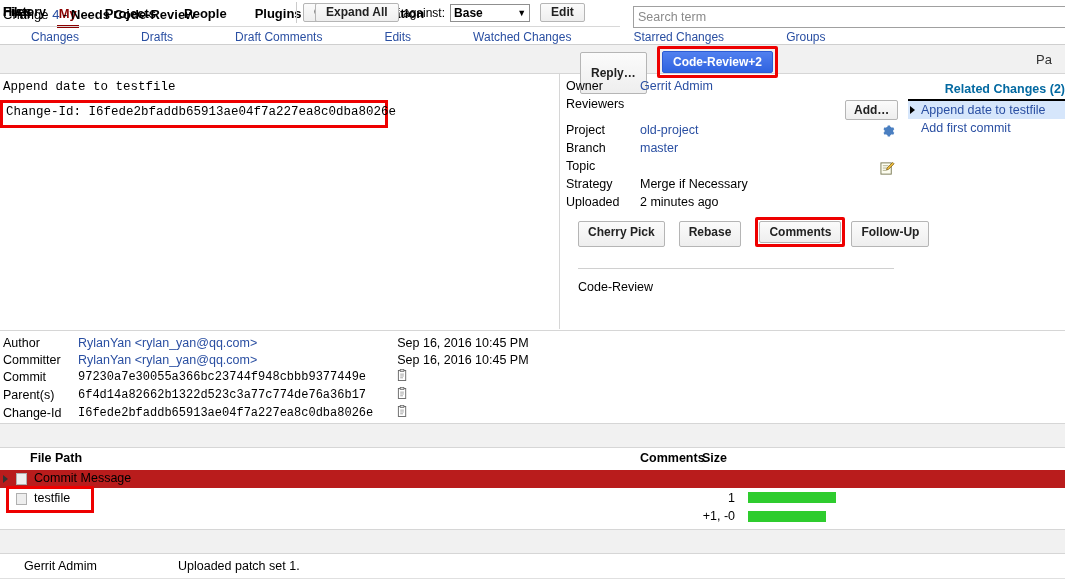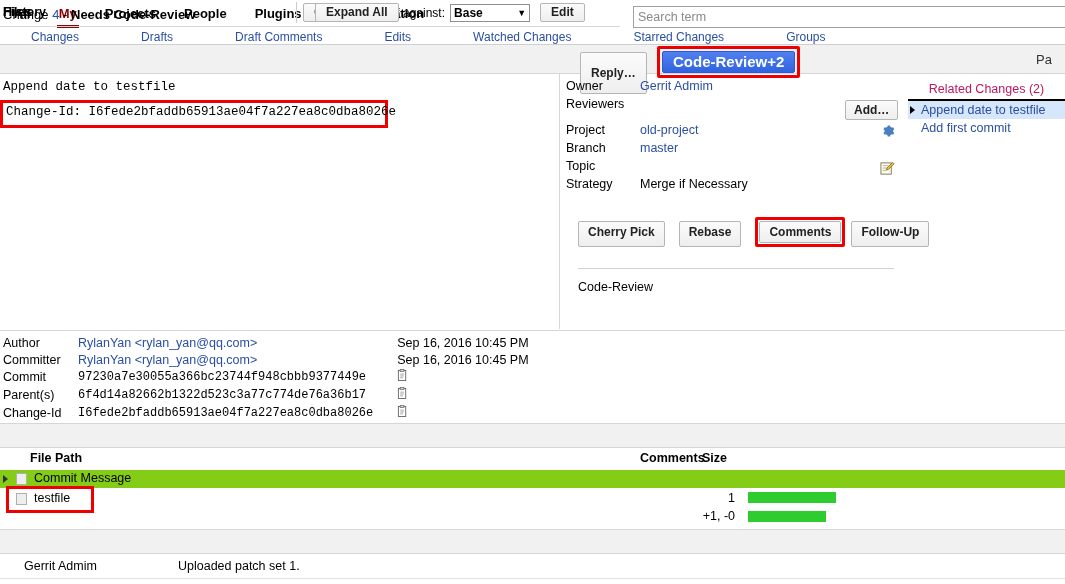--- a/index.html
+++ b/index.html
@@ -77,21 +77,21 @@
     padding: 13px 10px; font-size: 12px; font-weight: bold;
     border: 1px solid #b5b5b5; border-radius: 2px;
     background: linear-gradient(#fbfbfb, #eeeeee);
     color: #222; cursor: pointer; line-height: 14px;
   }
   .cr2-hl {
     position: absolute; left: 657px; top: 46px;
     border: 3px solid #ee0000; padding: 2px; border-radius: 2px;
   }
   .cr2-btn {
-    display: block; padding: 3px 10px; font-size: 15px; font-weight: bold;
+    display: block; padding: 3px 10px; font-size: 12px; font-weight: bold;
     border: 1px solid #2b5bd4; border-radius: 2px;
     background: linear-gradient(#5180ef, #2f63e0);
     color: #ffffff; cursor: pointer; line-height: 14px;
   }
 
   .pa-cut {
     position: absolute; left: 1036px; top: 52px; font-size: 13px; color: #333;
     overflow: hidden; width: 28px; white-space: nowrap;
   }
 
@@ -156,21 +156,21 @@
   }
   .cr-label {
     position: absolute; left: 578px; top: 280px; font-size: 12.5px; color: #000;
   }
 
   
   .related {
     position: absolute; left: 908px; top: 82px; width: 157px;
   }
   .related-hdr {
-    font-size: 12.5px; font-weight: normal; color: #be185d; text-align: center;
+    font-size: 12.5px; font-weight: bold; color: #0369a1; text-align: right;
     padding-bottom: 3px; border-bottom: 2px solid #000; white-space: nowrap;
   }
   .related-item {
     font-size: 12.5px; color: #2a4fa2; padding: 2px 0 2px 13px;
     position: relative; cursor: pointer; white-space: nowrap;
   }
   .related-item.sel { background: #d6e6fb; }
   .related-item .tri {
     position: absolute; left: 2px; top: 5px;
     width: 0; height: 0; border-left: 5px solid #000;
@@ -232,21 +232,21 @@
   .fh-comments {
     position: absolute; left: 640px; top: 0; font-size: 12.5px; font-weight: bold;
   }
   .fh-size {
     position: absolute; left: 702px; top: 0; font-size: 12.5px; font-weight: bold;
   }
 
   .file-row {
     position: absolute; left: 0; width: 1065px; height: 18px;
   }
-  .file-row.sel { background: #84cc16; }
+  .file-row.sel { background: #b91c1c; }
   .fr-tri {
     position: absolute; left: 3px; top: 5px; width: 0; height: 0;
     border-left: 5px solid #333; border-top: 4px solid transparent;
     border-bottom: 4px solid transparent;
   }
   .fr-chk {
     position: absolute; left: 16px; top: 3px; width: 11px; height: 12px;
     border: 1px solid #b0b0b0; background: #eeeeee; cursor: pointer;
   }
   .fr-name {
@@ -384,20 +384,24 @@
         </td>
       </tr>
       <tr>
         <td class="lbl">Topic</td>
         <td class="val"></td>
       </tr>
       <tr>
         <td class="lbl">Strategy</td>
         <td class="val">Merge if Necessary</td>
       </tr>
+      <tr>
+        <td class="lbl">Uploaded</td>
+        <td class="val">2 minutes ago</td>
+      </tr>
     </tbody>
       </table>
   </div>
 
   <div class="add-btn">Add…</div>
 
   <span class="gear-icon">
     <svg width="14" height="14" viewBox="0 0 16 16">
       <path fill="#4a7fc1" d="M8 5.2a2.8 2.8 0 1 0 0 5.6 2.8 2.8 0 0 0 0-5.6zm0 4.1a1.3 1.3 0 1 1 0-2.6 1.3 1.3 0 0 1 0 2.6z"></path>
       <path fill="#4a7fc1" d="M14 8c0-.4 0-.7-.1-1l1.3-1-1.3-2.3-1.6.5a5.3 5.3 0 0 0-1.7-1L10.3 1.6H7.7L7.4 3.2c-.6.2-1.2.6-1.7 1l-1.6-.5L2.8 6l1.3 1c-.1.3-.1.6-.1 1s0 .7.1 1l-1.3 1 1.3 2.3 1.6-.5c.5.4 1.1.8 1.7 1l.3 1.6h2.6l.3-1.6c.6-.2 1.2-.6 1.7-1l1.6.5 1.3-2.3-1.3-1c.1-.3.1-.6.1-1z"></path>

